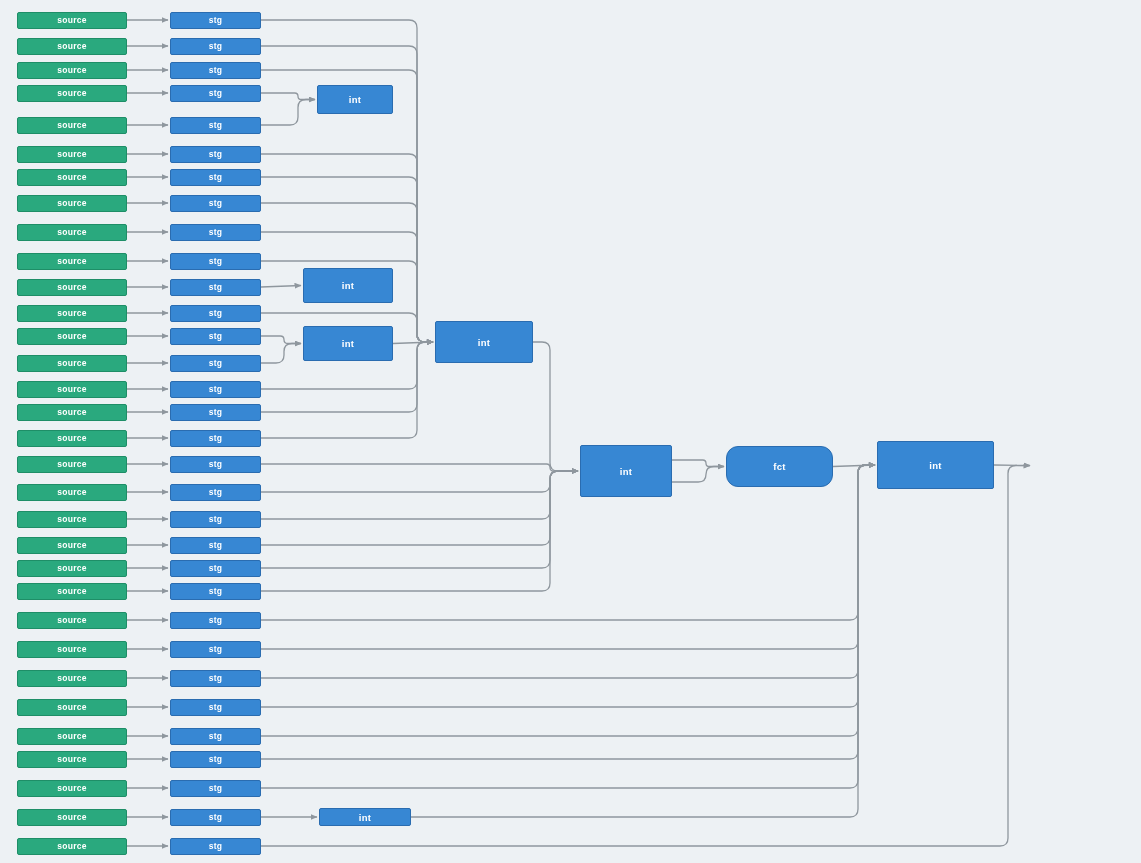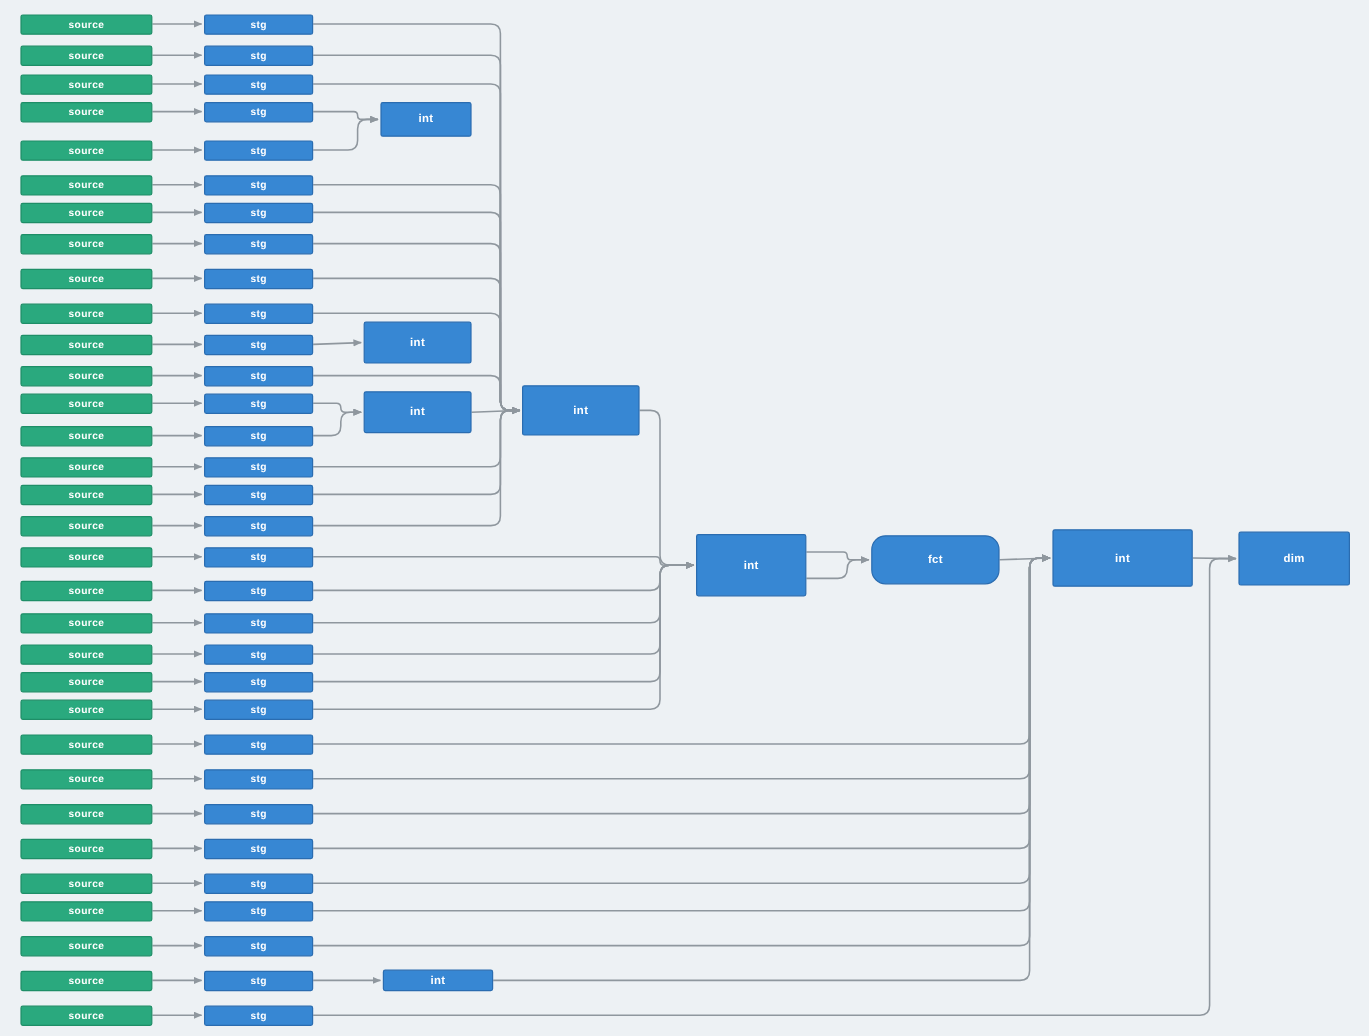--- a/index.html
+++ b/index.html
@@ -332,20 +332,17 @@
       </div>
       <div class="node model big" style="left: 580px; top: 445px; width: 92px; height: 52px;">
         <span>int</span>
       </div>
       <div class="node model big" style="left: 726px; top: 446px; width: 107px; height: 41px; border-radius: 12px;">
         <span>fct</span>
       </div>
       <div class="node model big" style="left: 877px; top: 441px; width: 117px; height: 48px;">
         <span>int</span>
       </div>
-      <div class="node model big" style="left: 1032px; top: 443px; width: 93px; height: 45px;">
-        <span>dim</span>
-      </div>
       <div class="node model big" style="left: 319px; top: 808px; width: 92px; height: 18px;">
         <span>int</span>
       </div>
     </div>
 </div>
 
 </body></html>

